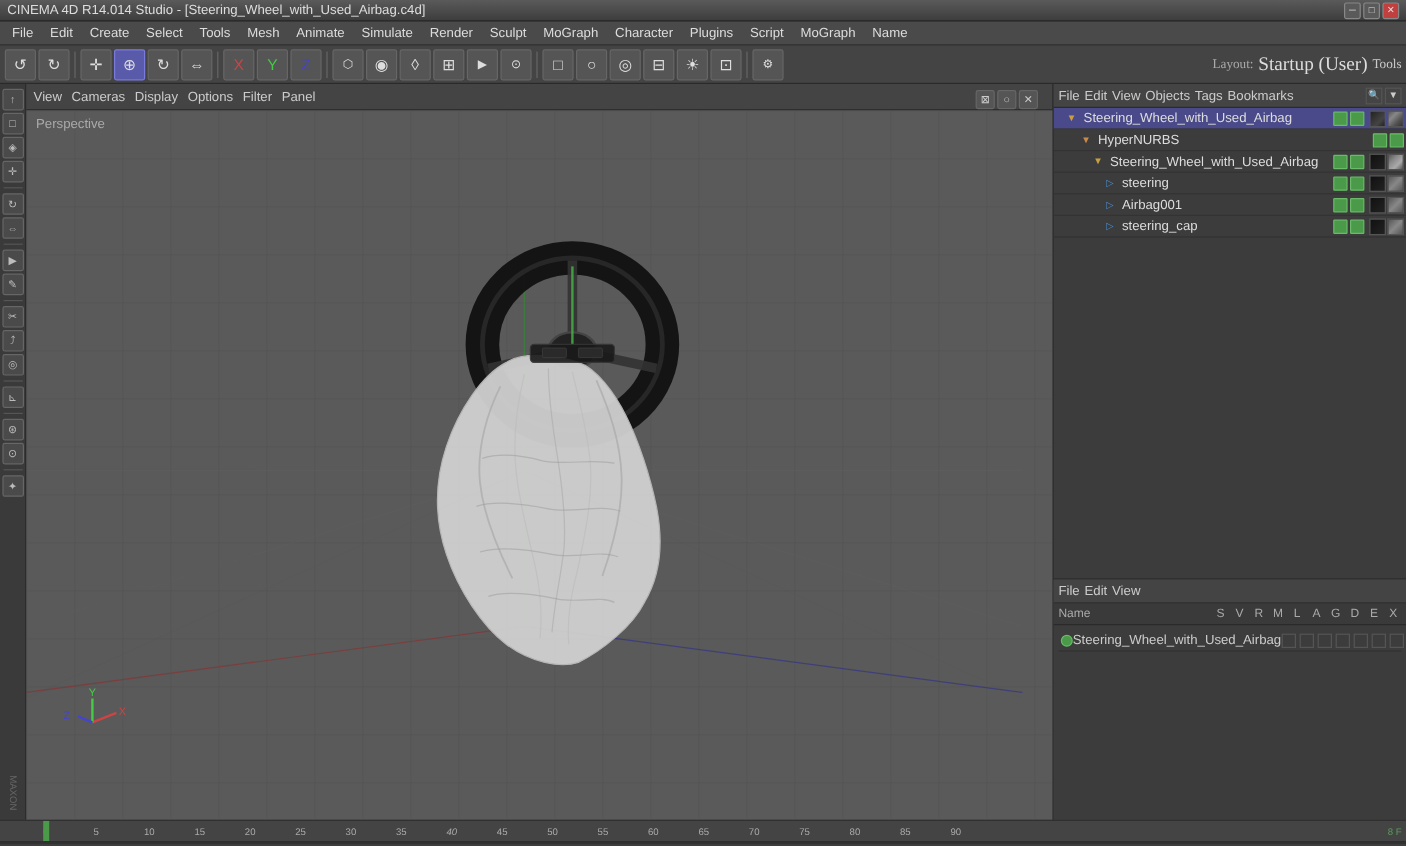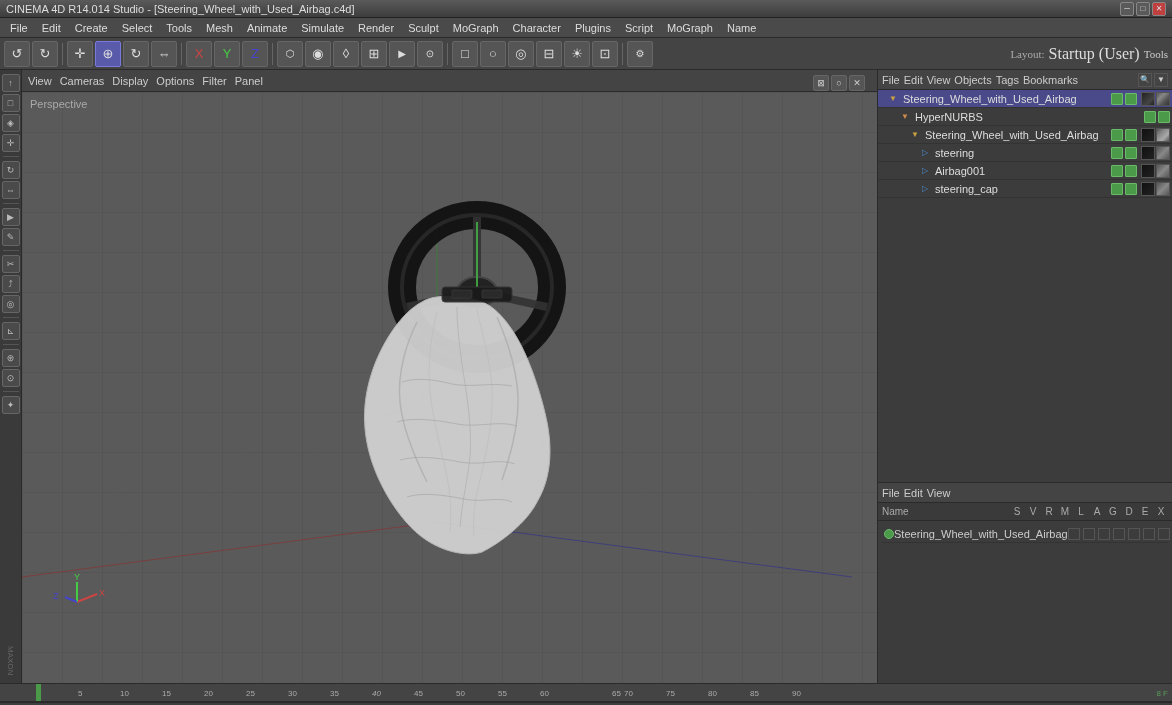--- a/index.html
+++ b/index.html
@@ -685,21 +685,21 @@
     <div style="position:absolute;left:162px;font-size:8px;color:#aaa;padding-top:2px;">15</div>
     <div style="position:absolute;left:204px;font-size:8px;color:#aaa;padding-top:2px;">20</div>
     <div style="position:absolute;left:246px;font-size:8px;color:#aaa;padding-top:2px;">25</div>
     <div style="position:absolute;left:288px;font-size:8px;color:#aaa;padding-top:2px;">30</div>
     <div style="position:absolute;left:330px;font-size:8px;color:#aaa;padding-top:2px;">35</div>
     <div style="position:absolute;left:372px;font-size:8px;color:#aaa;padding-top:2px;font-style:italic;">40</div>
     <div style="position:absolute;left:414px;font-size:8px;color:#aaa;padding-top:2px;">45</div>
     <div style="position:absolute;left:456px;font-size:8px;color:#aaa;padding-top:2px;">50</div>
     <div style="position:absolute;left:498px;font-size:8px;color:#aaa;padding-top:2px;">55</div>
     <div style="position:absolute;left:540px;font-size:8px;color:#aaa;padding-top:2px;">60</div>
-    <div style="position:absolute;left:612px;font-size:8px;color:#aaa;padding-top:2px;">65</div>
+    <div style="position:absolute;left:582px;font-size:8px;color:#aaa;padding-top:2px;">65</div>
     <div style="position:absolute;left:624px;font-size:8px;color:#aaa;padding-top:2px;">70</div>
     <div style="position:absolute;left:666px;font-size:8px;color:#aaa;padding-top:2px;">75</div>
     <div style="position:absolute;left:708px;font-size:8px;color:#aaa;padding-top:2px;">80</div>
     <div style="position:absolute;left:750px;font-size:8px;color:#aaa;padding-top:2px;">85</div>
     <div style="position:absolute;left:792px;font-size:8px;color:#aaa;padding-top:2px;">90</div>
     <div style="position:absolute;right:4px;font-size:8px;color:#5a9a5a;padding-top:2px;">8 F</div>
   </div>
 
   <div id="timeline-playback">
 

